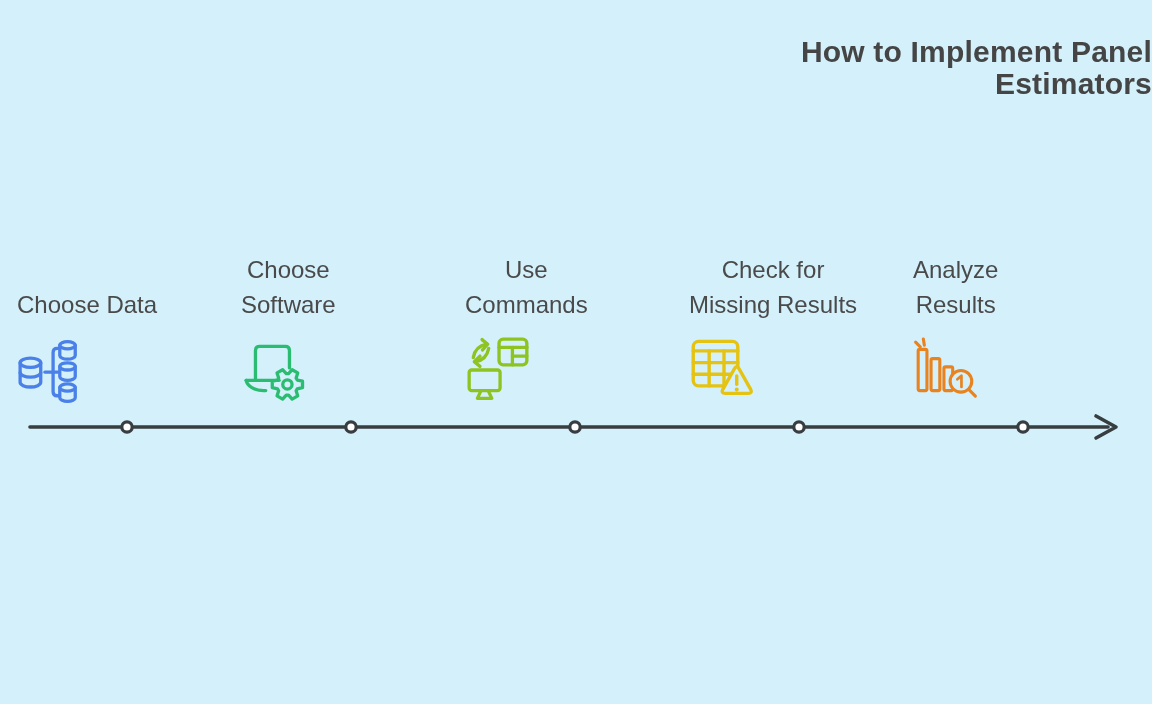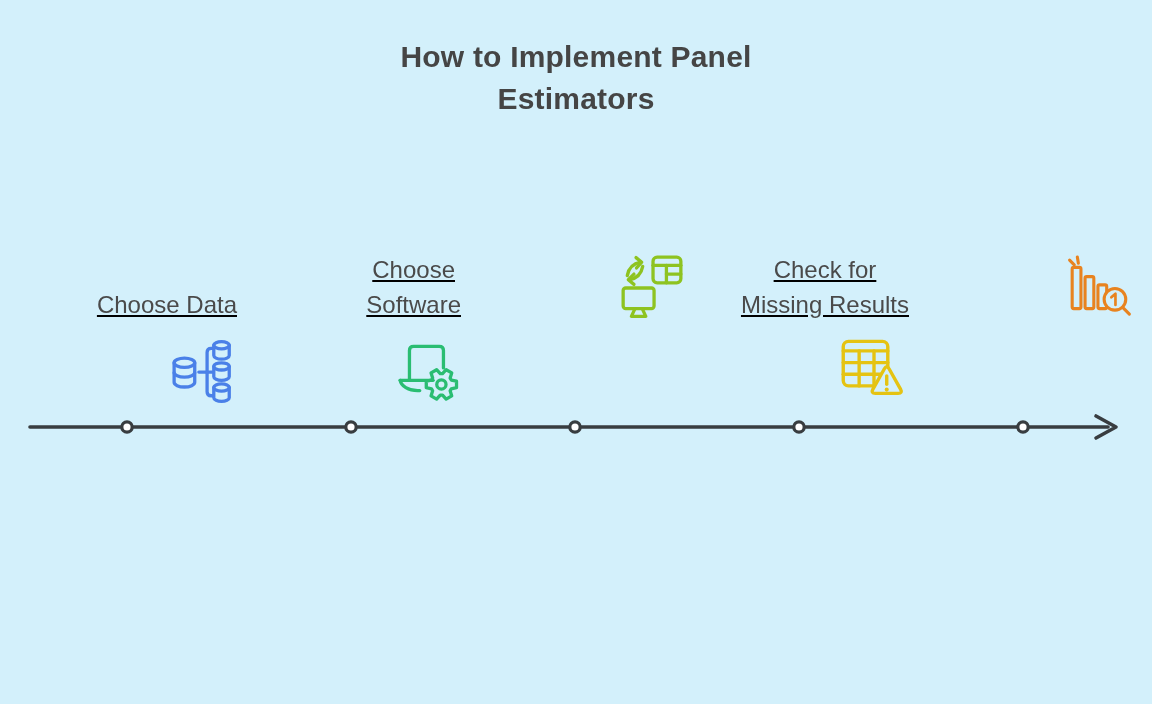--- a/index.html
+++ b/index.html
@@ -3,26 +3,26 @@
 <meta charset="utf-8">
 <style>
   html,body{margin:0;padding:0;}
   body{
     width:1152px;height:704px;position:relative;overflow:hidden;
     background:#d3f0fb;
     font-family:"Liberation Sans", sans-serif;
   }
   .title{
     position:absolute;top:36px;left:0;width:1152px;
-    text-align:center;font-size:30px;font-weight:700;line-height:42px;
+    text-align:right;font-size:30px;font-weight:700;line-height:32px;
     color:#454545;white-space:pre-line;letter-spacing:0.2px;
   }
   .step{
     position:absolute;top:240px;width:220px;height:176px;
-    display:flex;flex-direction:column;align-items:flex-end;text-decoration:underline;
+    display:flex;flex-direction:column;align-items:flex-start;
   }
   .step-label{
     height:82px;display:flex;align-items:flex-end;justify-content:center;
     text-align:center;font-size:24px;line-height:35px;color:#4a4a4a;
     white-space:pre-line;
   }
   .step-icon{
     height:94px;display:flex;align-items:flex-start;justify-content:center;
     padding-top:14px;box-sizing:border-box;
   }
@@ -71,20 +71,22 @@
       <path d="M5,43 a17,11 0 0 0 17,10 h2"></path>
       <g transform="translate(45,47)">
         <path d="M9.59,-4.27 L14.67,-3.12 L14.67,3.12 L9.59,4.27 L8.49,6.17 L10.04,11.15 L4.64,14.27 L1.1,10.44 L-1.1,10.44 L-4.64,14.27 L-10.04,11.15 L-8.49,6.17 L-9.59,4.27 L-14.67,3.12 L-14.67,-3.12 L-9.59,-4.27 L-8.49,-6.17 L-10.04,-11.15 L-4.64,-14.27 L-1.1,-10.44 L1.1,-10.44 L4.64,-14.27 L10.04,-11.15 L8.49,-6.17 Z"></path>
         <circle cx="0" cy="0" r="4.5"></circle>
       </g>
     </svg>
   </div>
 </div>
 
 <div class="step step3">
+  <div class="step-label">Use
+Commands</div>
   <div class="step-icon">
     <svg width="66" height="68" viewBox="0 0 64 66" fill="none" stroke="#8ec320" stroke-width="3.2" stroke-linecap="round" stroke-linejoin="round">
       <rect x="33" y="3" width="27" height="25" rx="4"></rect>
       <path d="M33,11 H60"></path>
       <path d="M46,11 V28"></path>
       <path d="M46,19.5 H60"></path>
       <path d="M8,21 Q10,10 21,8"></path>
       <path d="M16.5,3.5 L22,8 L17,13.5"></path>
       <path d="M23,12 Q21,23 10,25"></path>
       <path d="M14.5,19.5 L9,25 L14.5,29.5"></path>
@@ -106,20 +108,22 @@
       <path d="M19,13 V46"></path>
       <path d="M33,13 V46"></path>
       <path d="M42.8,29.8 Q45,26 47.2,29.8 L58,49 Q60.2,53 55.7,53 H34.3 Q29.8,53 32,49 Z" fill="#d3f0fb"></path>
       <path d="M45,36.5 V44.5"></path>
       <path d="M45,49.4 v0.1" stroke-width="3.8"></path>
     </svg>
   </div>
 </div>
 
 <div class="step step5">
+  <div class="step-label">Analyze
+Results</div>
   <div class="step-icon">
     <svg width="66" height="68" viewBox="0 0 64 66" fill="none" stroke="#e8831f" stroke-width="3" stroke-linecap="round" stroke-linejoin="round">
       <path d="M10,3 L11,9"></path>
       <path d="M2.5,6 L7,10.5"></path>
       <rect x="5" y="13" width="8.5" height="40" rx="1.5"></rect>
       <rect x="17.5" y="22" width="8.5" height="31" rx="1.5"></rect>
       <rect x="30" y="30" width="8.5" height="23" rx="1.5"></rect>
       <circle cx="46.5" cy="44" r="10.5" fill="#d3f0fb"></circle>
       <path d="M54,51.8 L60.5,58.3"></path>
       <path d="M43,42 L47,38.5 V49.5" stroke-width="2.6"></path>

